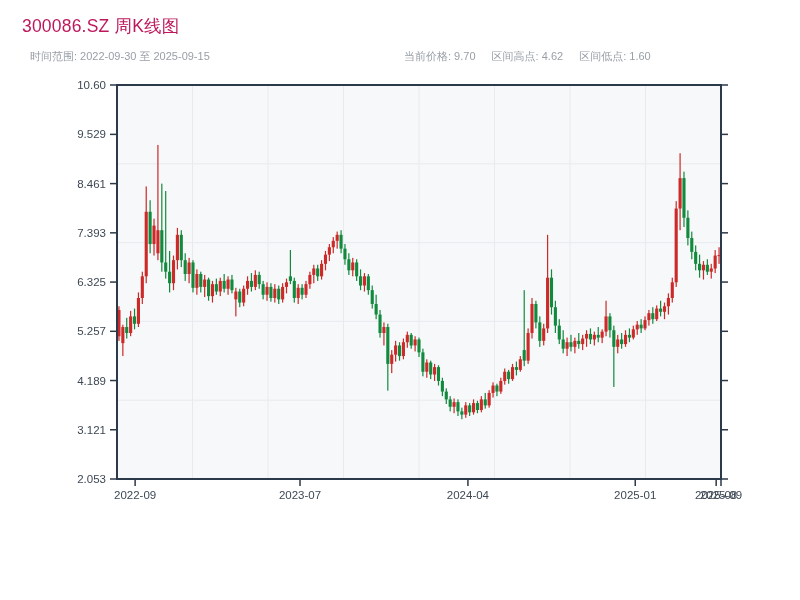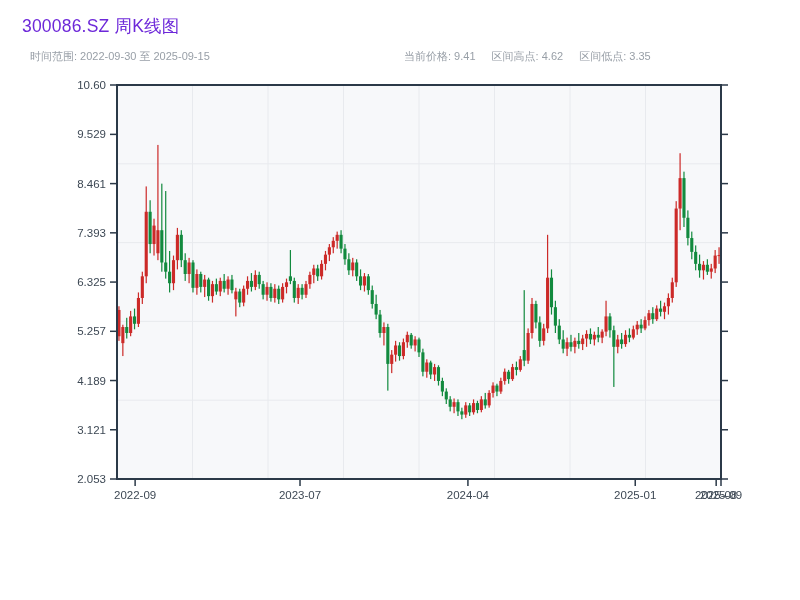--- a/index.html
+++ b/index.html
@@ -2,40 +2,40 @@
 <html><head>
 <meta charset="utf-8">
 <style>
   html,body{margin:0;padding:0;}
   body{
     width:800px;height:600px;position:relative;background:#ffffff;
     font-family:"Liberation Sans", sans-serif;overflow:hidden;
   }
   .page-title{
     position:absolute;left:22px;top:14px;
-    font-size:17.5px;font-weight:500;color:#6d28d9;letter-spacing:.2px;
+    font-size:17.5px;font-weight:500;color:#be185d;letter-spacing:.2px;
   }
   .sub-row{position:absolute;top:49px;left:0;width:800px;height:16px;font-size:11px;color:#989fa7;margin-left:8px;}
   .time-range{position:absolute;left:22px;top:0;}
   .stats{position:absolute;left:396px;top:0;}
   .stats span{margin-right:13px;}
   svg{position:absolute;left:0;top:0;}
   text{font-family:"Liberation Sans", sans-serif;}
 </style>
 </head>
 <body>
 
 <div class="page-title">300086.SZ 周K线图</div>
 
 <div class="sub-row">
   <span class="time-range">时间范围: 2022-09-30 至 2025-09-15</span>
   <span class="stats">
-    <span>当前价格: 9.41</span>
+    <span>当前价格: 9.70</span>
     <span>区间高点: 4.62</span>
-    <span>区间低点: 3.35</span>
+    <span>区间低点: 1.60</span>
   </span>
 </div>
 
 <svg id="chart" width="800" height="600" aria-label="candlestick chart">
     <rect x="117" y="85" width="604" height="394" fill="#f7f8fa"></rect>
     <line x1="192.5" y1="85" x2="192.5" y2="479" stroke="#e8eaee" stroke-width="1"></line>
     <line x1="268" y1="85" x2="268" y2="479" stroke="#e8eaee" stroke-width="1"></line>
     <line x1="343.5" y1="85" x2="343.5" y2="479" stroke="#e8eaee" stroke-width="1"></line>
     <line x1="419" y1="85" x2="419" y2="479" stroke="#e8eaee" stroke-width="1"></line>
     <line x1="494.5" y1="85" x2="494.5" y2="479" stroke="#e8eaee" stroke-width="1"></line>

